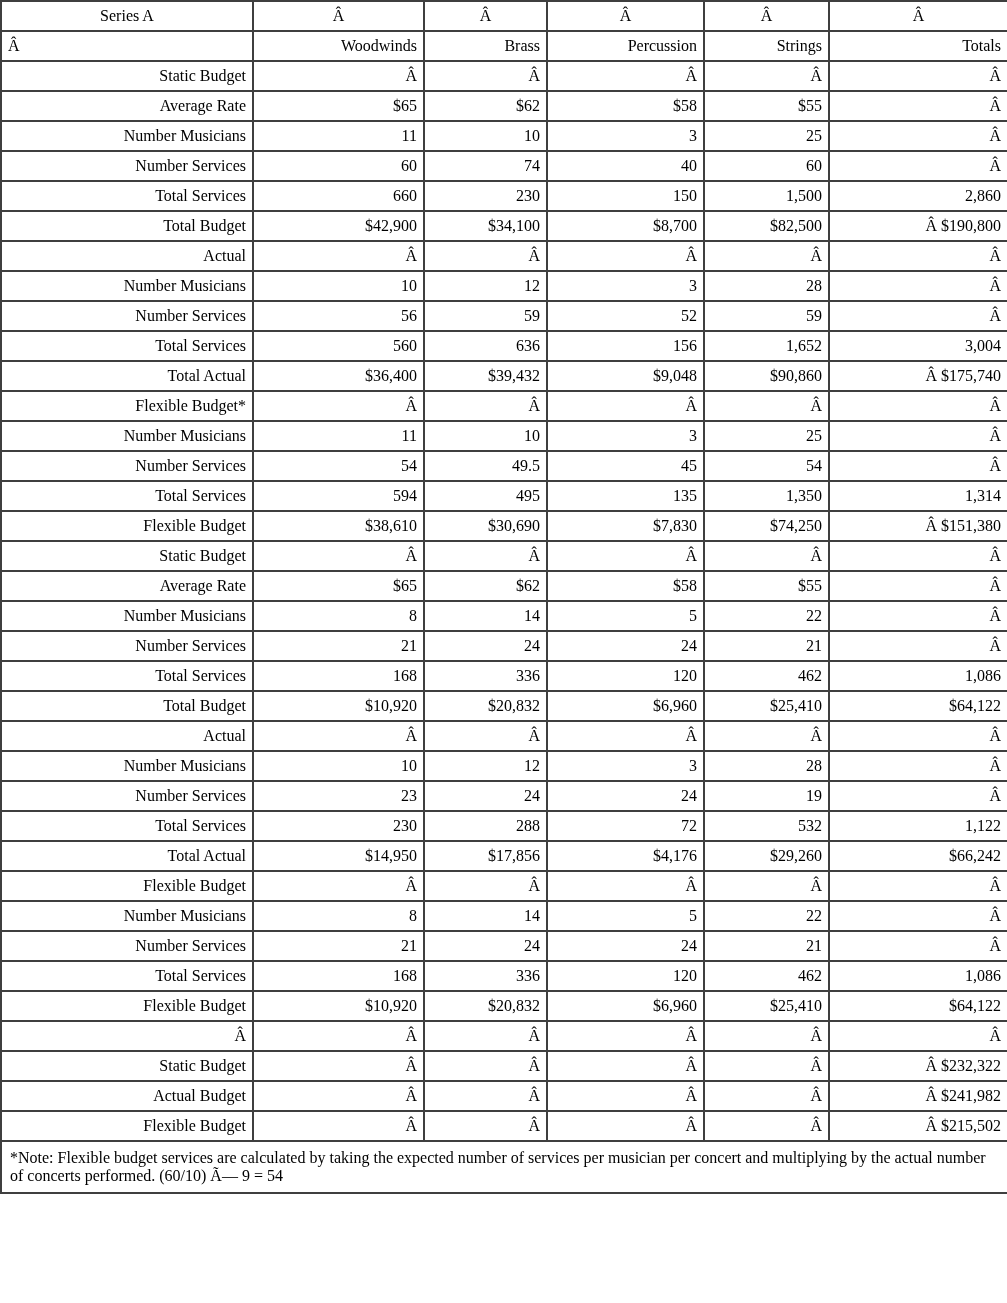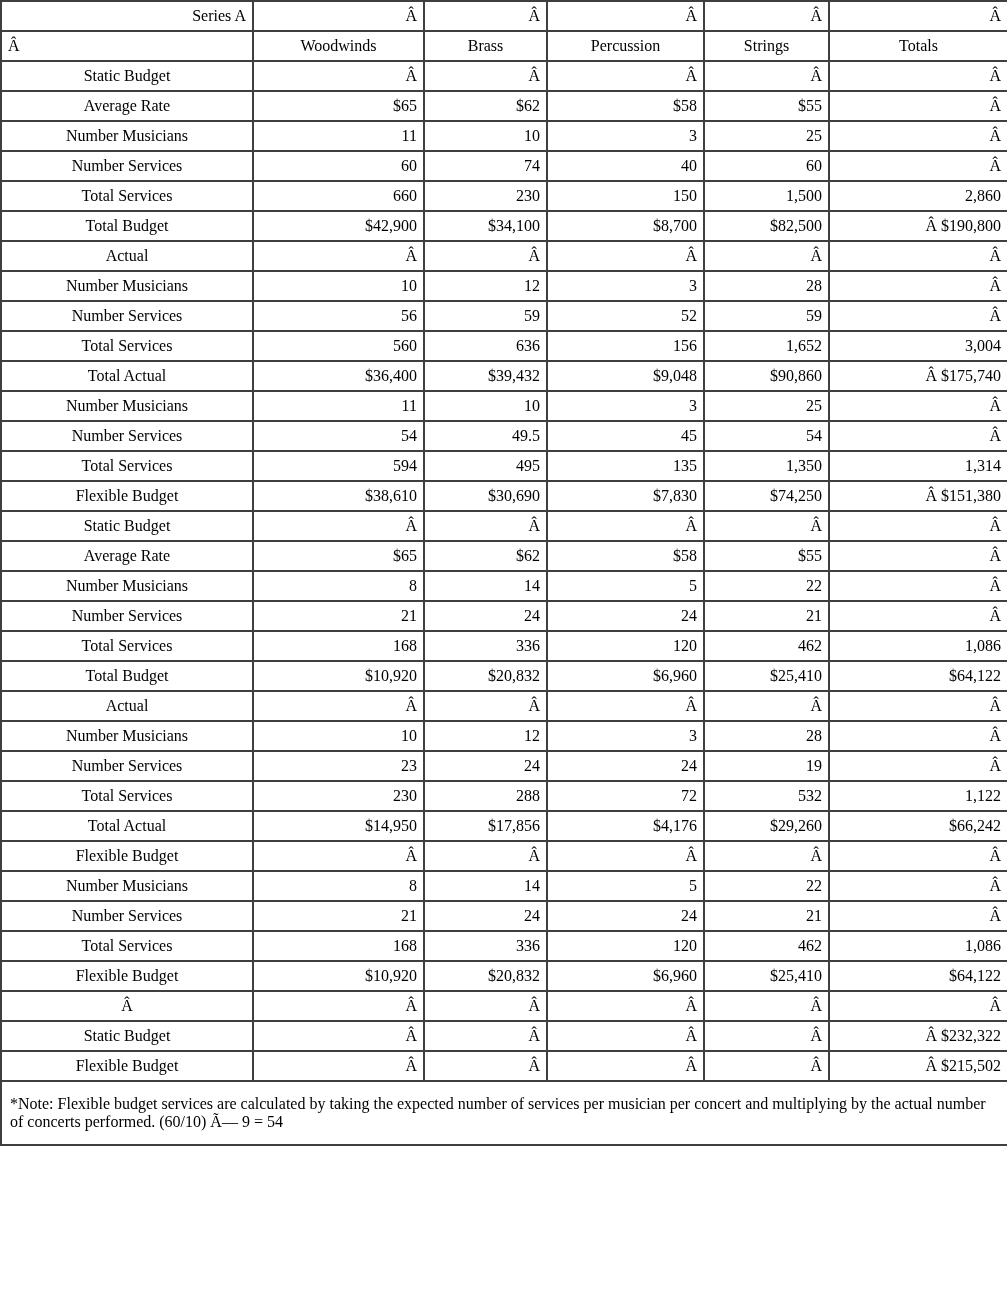--- a/index.html
+++ b/index.html
@@ -18,29 +18,29 @@
   table.budget td {
     border: 2px solid #3f3f3f;
     font-size: 16px;
     line-height: 1.15;
     padding: 2px 6px;
     height: 30px;
     vertical-align: middle;
     white-space: nowrap;
     overflow: hidden;
   }
-  tr.row-top td { text-align: right; }
-  tr.row-head td { text-align: center; }
+  tr.row-top td { text-align: center; }
+  tr.row-head td { text-align: right; }
   tr.row-head td:first-child { text-align: left; }
   tr.row-data td { text-align: right; }
-  tr.row-data td:first-child { text-align: center; }
+  tr.row-data td:first-child { text-align: right; }
   tr.footnote-row td {
     text-align: left;
     white-space: normal;
-    height: 64px;
+    height: 52px;
     padding: 4px 8px;
     vertical-align: middle;
   }
 </style>
 </head>
 <body>
 
 <table class="budget">
   <colgroup>
     <col style="width:252px">
@@ -149,20 +149,28 @@
       </tr>
       <tr class="row-data">
         <td>Total Actual</td>
         <td>$36,400</td>
         <td>$39,432</td>
         <td>$9,048</td>
         <td>$90,860</td>
         <td>Â $175,740</td>
       </tr>
       <tr class="row-data">
+        <td>Flexible Budget*</td>
+        <td>Â</td>
+        <td>Â</td>
+        <td>Â</td>
+        <td>Â</td>
+        <td>Â</td>
+      </tr>
+      <tr class="row-data">
         <td>Number Musicians</td>
         <td>11</td>
         <td>10</td>
         <td>3</td>
         <td>25</td>
         <td>Â</td>
       </tr>
       <tr class="row-data">
         <td>Number Services</td>
         <td>54</td>
@@ -323,20 +331,28 @@
         <td>Â</td>
         <td>Â</td>
       </tr>
       <tr class="row-data">
         <td>Static Budget</td>
         <td>Â</td>
         <td>Â</td>
         <td>Â</td>
         <td>Â</td>
         <td>Â $232,322</td>
+      </tr>
+      <tr class="row-data">
+        <td>Actual Budget</td>
+        <td>Â</td>
+        <td>Â</td>
+        <td>Â</td>
+        <td>Â</td>
+        <td>Â $241,982</td>
       </tr>
       <tr class="row-data">
         <td>Flexible Budget</td>
         <td>Â</td>
         <td>Â</td>
         <td>Â</td>
         <td>Â</td>
         <td>Â $215,502</td>
       </tr>
     </tbody>

